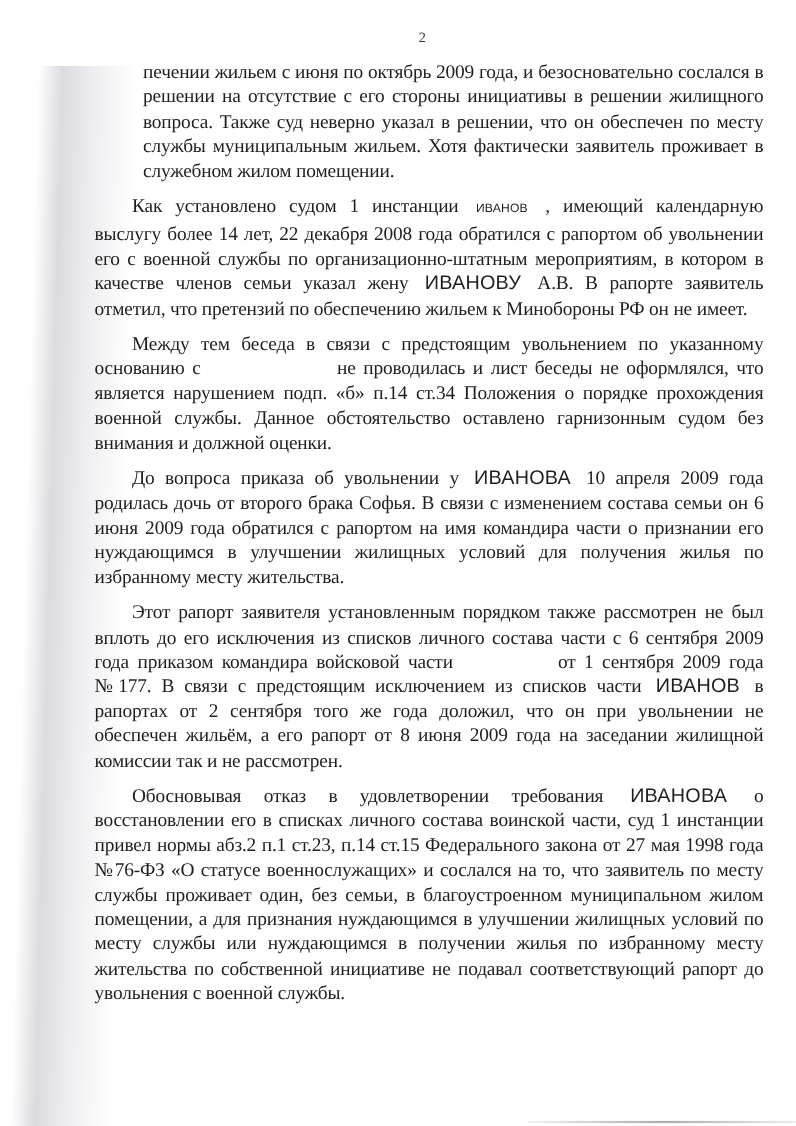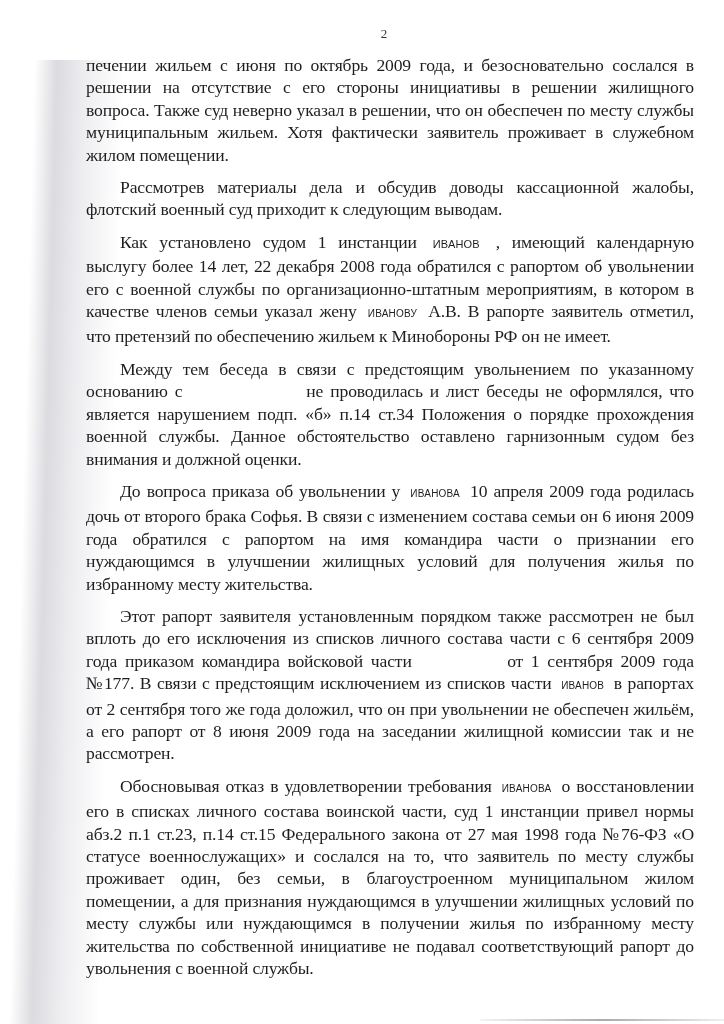--- a/index.html
+++ b/index.html
@@ -63,24 +63,25 @@
       text-align: justify;
       letter-spacing: -0.15px;
     }
     .para {
       margin: 0 0 10px 0;
       text-indent: 34px;
       hyphens: manual;
     }
     .para.first {
       text-indent: 0;
+      margin-left: 44px;
     }
     .name {
       font-family: "Liberation Sans", "DejaVu Sans", sans-serif;
-      font-size: 10px;
+      font-size: 18px;
       letter-spacing: 0.2px;
       padding: 0 4px;
     }
     .name.small {
       font-size: 11px;
     }
     .redacted {
       display: inline-block;
       width: 110px;
     }
@@ -92,21 +93,20 @@
 <body>
 
 <div class="page">
   <div class="fold-shadow"></div>
   <div class="bottom-line"></div>
 
   <div class="page-number">2</div>
 
   <div class="content">
     <p class="para first"><span>печении жильем с июня по октябрь 2009 года, и безосновательно сослался в решении на отсутствие с его стороны инициативы в решении жилищного вопроса. Также суд неверно указал в решении, что он обеспечен по месту службы муниципальным жильем. Хотя фактически заявитель проживает в служебном жилом помещении.</span></p>
-    <p class="para"><span>Рассмотрев материалы дела и обсудив доводы кассационной жалобы, флотский военный суд приходит к следующим выводам.</span></p>
     <p class="para"><span>Как установлено судом 1 инстанции </span><span class="name small">ИВАНОВ</span><span> , имеющий календарную выслугу более 14 лет, 22 декабря 2008 года обратился с рапортом об увольнении его с военной службы по организационно-штатным мероприятиям, в котором в качестве членов семьи указал жену </span><span class="name">ИВАНОВУ</span><span> А.В. В рапорте заявитель отметил, что претензий по обеспечению жильем к Минобороны РФ он не имеет.</span></p>
     <p class="para"><span>Между тем беседа в связи с предстоящим увольнением по указанному основанию с </span><span class="redacted"></span><span> не проводилась и лист беседы не оформлялся, что является нарушением подп. «б» п.14 ст.34 Положения о порядке прохождения военной службы. Данное обстоятельство оставлено гарнизонным судом без внимания и должной оценки.</span></p>
     <p class="para"><span>До вопроса приказа об увольнении у </span><span class="name">ИВАНОВА</span><span> 10 апреля 2009 года родилась дочь от второго брака Софья. В связи с изменением состава семьи он 6 июня 2009 года обратился с рапортом на имя командира части о признании его нуждающимся в улучшении жилищных условий для получения жилья по избранному месту жительства.</span></p>
     <p class="para"><span>Этот рапорт заявителя установленным порядком также рассмотрен не был вплоть до его исключения из списков личного состава части с 6 сентября 2009 года приказом командира войсковой части </span><span class="redacted short"></span><span> от 1 сентября 2009 года №177. В связи с предстоящим исключением из списков части </span><span class="name">ИВАНОВ</span><span> в рапортах от 2 сентября того же года доложил, что он при увольнении не обеспечен жильём, а его рапорт от 8 июня 2009 года на заседании жилищной комиссии так и не рассмотрен.</span></p>
     <p class="para"><span>Обосновывая отказ в удовлетворении требования </span><span class="name">ИВАНОВА</span><span> о восстановлении его в списках личного состава воинской части, суд 1 инстанции привел нормы абз.2 п.1 ст.23, п.14 ст.15 Федерального закона от 27 мая 1998 года №76-ФЗ «О статусе военнослужащих» и сослался на то, что заявитель по месту службы проживает один, без семьи, в благоустроенном муниципальном жилом помещении, а для признания нуждающимся в улучшении жилищных условий по месту службы или нуждающимся в получении жилья по избранному месту жительства по собственной инициативе не подавал соответствующий рапорт до увольнения с военной службы.</span></p>
 
   </div>
 </div>
 
 </body></html>

